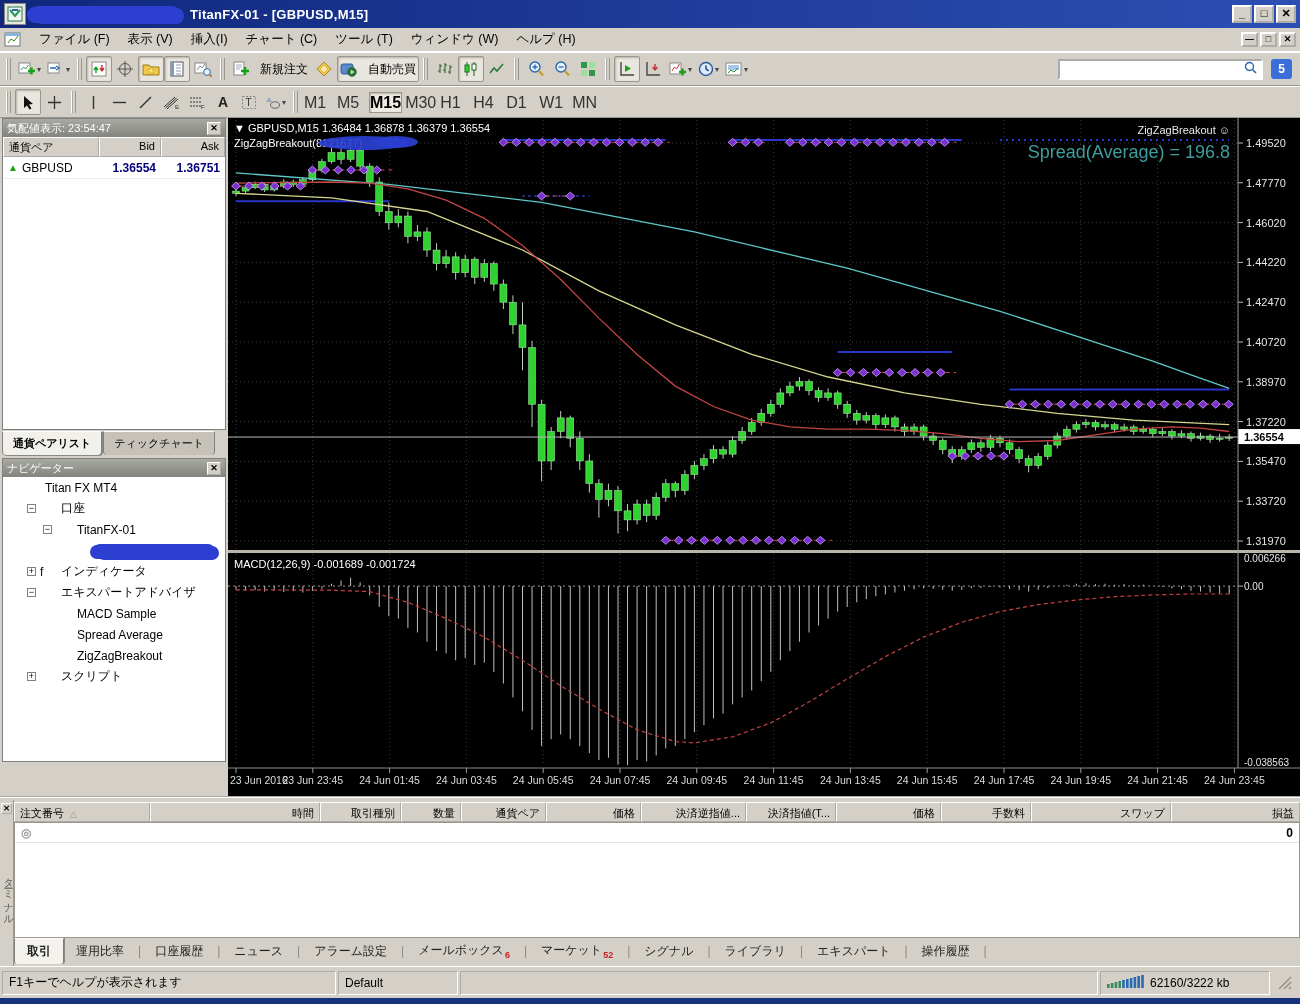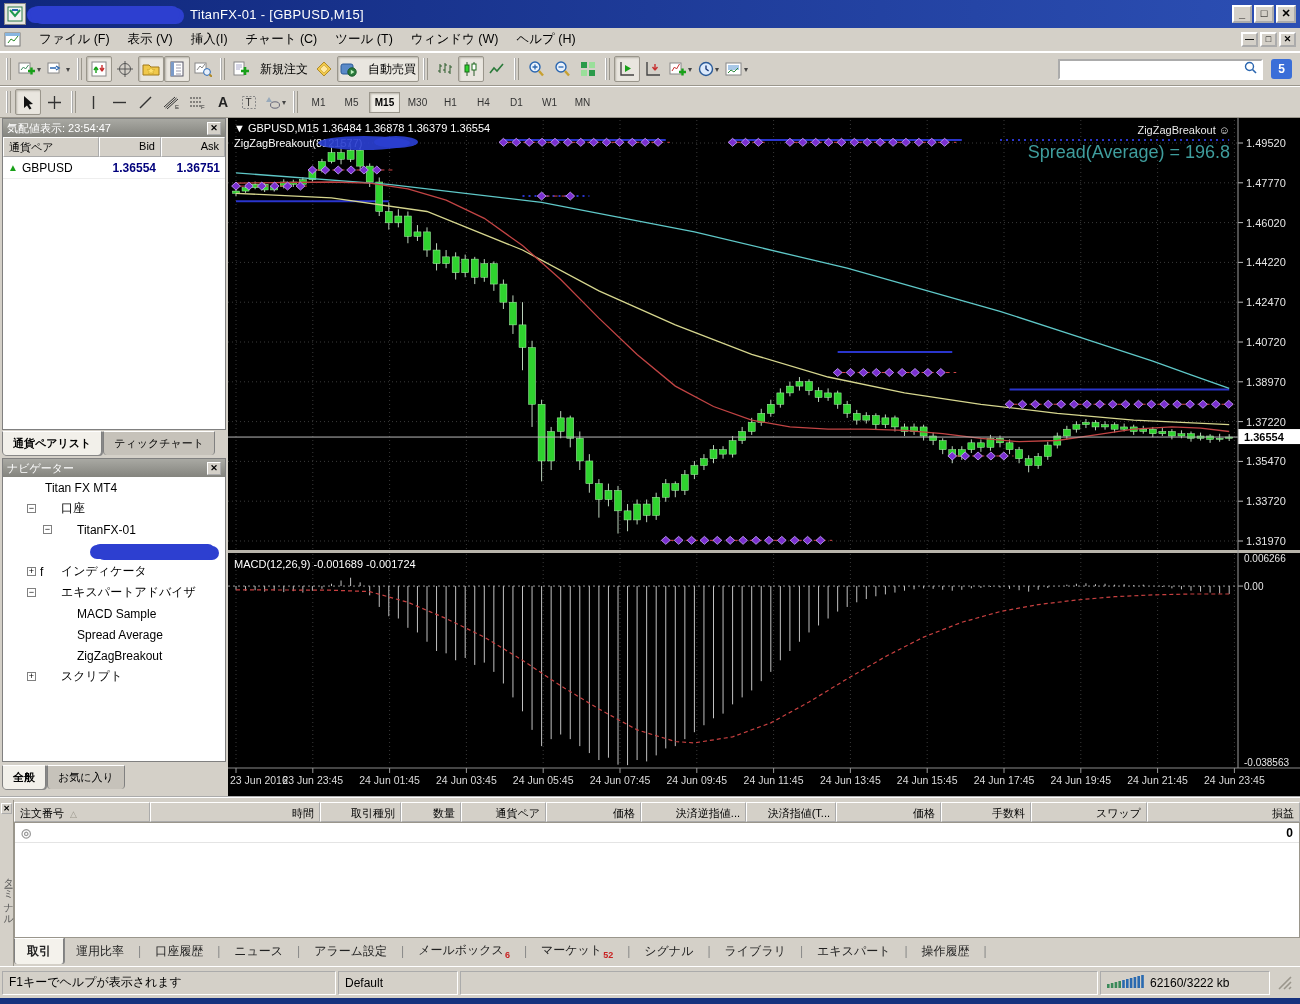--- a/index.html
+++ b/index.html
@@ -4,42 +4,42 @@
 <style>
 *{margin:0;padding:0;box-sizing:border-box}
 html,body{width:1300px;height:1004px;overflow:hidden}
 body{font-family:"Liberation Sans",sans-serif;background:#d4d0c8;font-size:12px;color:#000}
 .app{position:relative;width:1300px;height:1004px;background:#d4d0c8}
 
 .titlebar{position:absolute;top:0;left:0;right:0;height:28px;background:linear-gradient(90deg,#10277c,#2c4fb4);display:flex;align-items:center;padding:0 4px;color:#fff}
 .appicon{width:22px;height:22px;margin-right:4px;background:#e8e6e0;border:1px solid #888;display:flex;align-items:center;justify-content:center}
 .redact{display:inline-block;background:#2d3fd0;border-radius:8px;box-shadow:4px 2px 0 #2d3fd0,-3px 1px 0 #2d3fd0}
 .redact-title{width:150px;height:16px;margin-right:10px}
-.wtitle{font-weight:normal;font-size:13px;letter-spacing:.3px}
+.wtitle{font-weight:bold;font-size:13px;letter-spacing:.3px}
 .winbtns{margin-left:auto;display:flex;gap:2px}
 .wbtn{width:20px;height:18px;background:#d4d0c8;border:2px outset #fff;font-size:11px;line-height:13px;text-align:center;color:#000;font-weight:bold}
 
 .menubar{position:absolute;top:28px;left:0;right:0;height:24px;display:flex;align-items:center;padding:0 4px;border-bottom:1px solid #fff}
 .childicon{width:18px;height:16px;margin-right:8px}
 .menu-item{padding:3px 9px;font-size:12.5px}
 .mdibtns{margin-left:auto;display:flex;gap:2px}
 .mbtn{width:17px;height:15px;background:#d4d0c8;border:2px outset #fff;font-size:9px;line-height:11px;text-align:center;font-weight:bold}
 
 .toolbar1{position:absolute;top:52px;left:0;right:0;height:34px;display:flex;align-items:center;padding:0 2px;border-top:1px solid #fff;border-bottom:1px solid #9a968c}
 .toolbar2{position:absolute;top:86px;left:0;right:0;height:32px;display:flex;align-items:center;padding:0 2px;border-top:1px solid #fff;border-bottom:1px solid #9a968c}
 .grip{width:5px;height:22px;margin:0 4px;border-left:2px ridge #fff;border-right:1px solid #9a968c}
 .tb{height:26px;min-width:26px;display:flex;align-items:center;justify-content:center;padding:0 2px;border:1px solid transparent}
 .tb svg{display:block}
 .tb.on{border:1px solid #9a968c;border-radius:2px;background:#e9e6df;box-shadow:inset 1px 1px 2px #b8b4aa}
 .tb .lbl{font-size:12px;margin-left:10px}
 .dd{font-size:8px;color:#444;margin-left:1px}
 .searchbox{margin-left:auto;width:205px;height:21px;background:#fff;border:2px inset #fff;display:flex;align-items:center}
 .searchbox input{flex:1;border:none;outline:none;height:15px;font-size:12px;padding:0 4px;font-family:"Liberation Sans",sans-serif}
 .community{width:21px;height:20px;margin:0 6px 0 8px;background:#3a6ed8;border-radius:3px;color:#fff;font-weight:bold;font-size:12px;text-align:center;line-height:20px}
-.tfbtn{min-width:31px;height:21px;font-size:10px;color:#333;text-align:center;line-height:20px;border:1px solid transparent;margin:4px 1px}
+.tfbtn{min-width:31px;height:21px;font-size:16px;color:#333;text-align:left;line-height:20px;border:1px solid transparent;margin:4px 1px}
 .tfbtn.on{border:1px solid #9a968c;background:#eeebe4;box-shadow:inset 1px 1px 2px #b8b4aa;font-weight:bold;color:#000}
 .tool-glyph{font-size:14px;color:#222}
 
 .leftcol{position:absolute;top:118px;left:0;width:226px;height:678px}
 .panel{position:absolute;left:2px;right:0;border:1px solid #808080;background:#fff}
 .phead{height:18px;background:linear-gradient(#a9a9a3,#84847e);color:#fff;font-size:11px;display:flex;align-items:center;padding:0 4px}
 .phead .x{margin-left:auto;width:14px;height:13px;background:#d4d0c8;border:1px outset #fff;color:#000;font-size:9px;line-height:11px;text-align:center;font-weight:bold}
 .mw{top:0;height:312px}
 .mwtable{display:flex;flex-direction:column}
 .mwhr{display:flex;height:20px;background:#d4d0c8}
@@ -447,24 +447,20 @@
             <span class="ticon"><svgg width="16" height="14" viewbox="0 0 16 14"><ellipse cx="8" cy="6" rx="6.5" ry="3.4" fill="#7ad0e0" stroke="#2a7a9a"><ellipse cx="8" cy="4.6" rx="3" ry="1.8" fill="#bfeaf5"><circle cx="10.5" cy="10" r="2.6" fill="#f0c84a" stroke="#a07818"></circle></ellipse></ellipse></svgg></span>
             <span>ZigZagBreakout</span>
           </div>
           <div class="trow" style="padding-left: 24px;">
             <span class="expbox">+</span>
             <span class="ticon"><svgg width="16" height="14" viewbox="0 0 16 14"><path d="M3 2h9v9l-3 2H3z" fill="#f5dc8a" stroke="#b09020"><path d="M5 5h6M5 7h6M5 9h4" stroke="#b09020"></path></path></svgg></span>
             <span>スクリプト</span>
           </div>
         </div>
     </div>
-    <div class="tabsrow navtabs" id="nav-tabs">
-        <span class="tab on">全般</span>
-        <span class="tab">お気に入り</span>
-      </div>
   </div>
 
   <div class="chartwrap">
     <svg id="chart-svg" width="1072" height="678" viewBox="0 0 1072 678">
         <rect x="0" y="0" width="1072" height="678" fill="#000"></rect>
         <line x1="8" y1="2" x2="8" y2="432" stroke="#3a3a3a" stroke-dasharray="1,3"></line>
         <line x1="8" y1="436" x2="8" y2="648" stroke="#3a3a3a" stroke-dasharray="1,3"></line>
         <line x1="8" y1="650" x2="8" y2="655" stroke="#9a9a9a"></line>
         <line x1="84.8" y1="2" x2="84.8" y2="432" stroke="#3a3a3a" stroke-dasharray="1,3"></line>
         <line x1="84.8" y1="436" x2="84.8" y2="648" stroke="#3a3a3a" stroke-dasharray="1,3"></line>
@@ -1006,21 +1002,21 @@
         <span class="thc left" style="width: 136px;">注文番号<span class="sorttri">△</span></span>
         <span class="thc" style="width: 170px;">時間</span>
         <span class="thc" style="width: 81px;">取引種別</span>
         <span class="thc" style="width: 60px;">数量</span>
         <span class="thc" style="width: 85px;">通貨ペア</span>
         <span class="thc" style="width: 95px;">価格</span>
         <span class="thc" style="width: 105px;">決済逆指値...</span>
         <span class="thc" style="width: 90px;">決済指値(T...</span>
         <span class="thc" style="width: 105px;">価格</span>
         <span class="thc" style="width: 90px;">手数料</span>
-        <span class="thc" style="width: 116px;">スワップ</span>
+        <span class="thc" style="width: 140px;">スワップ</span>
         <span class="thc" style="flex: 1 1 0%;">損益</span>
       </div>
     <div class="tbody">
       <div class="balrow">
         <span class="circ">◎</span>
         <span class="balprofit">0</span>
       </div>
     </div>
     <div class="ttabs" id="t-tabs">
         <span class="ttab on">取引</span>

